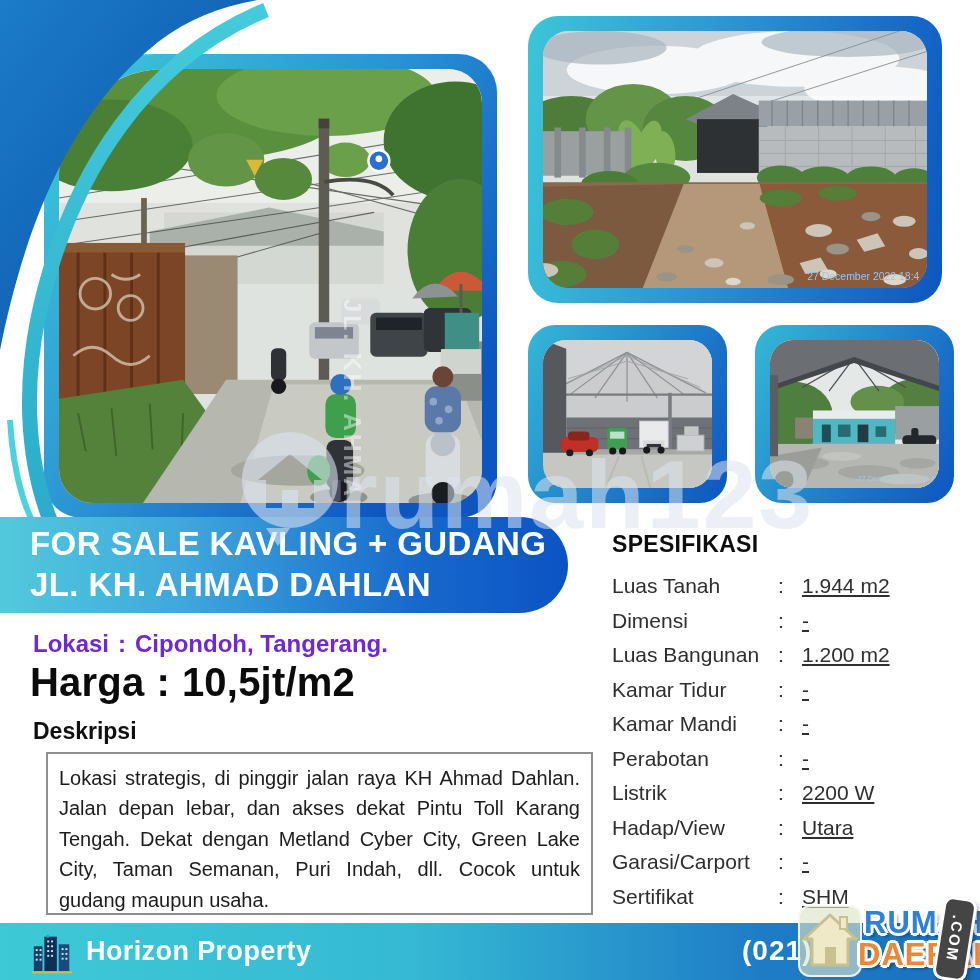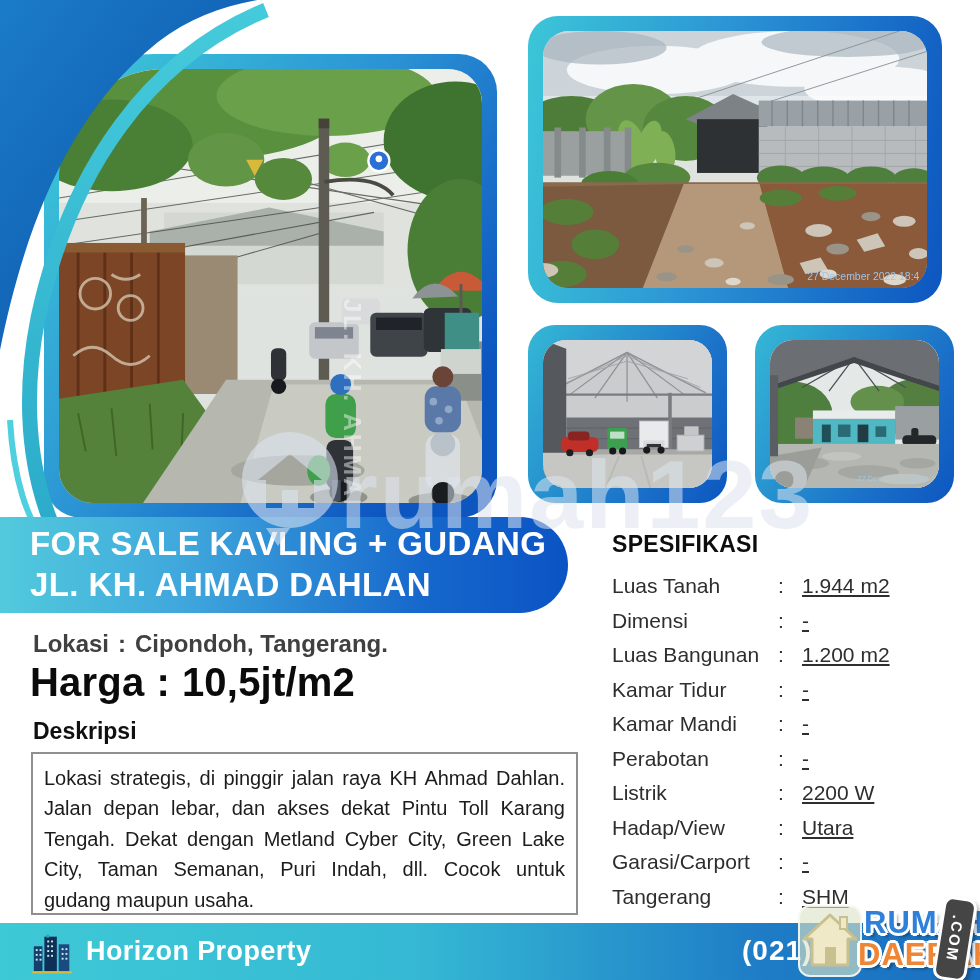--- a/index.html
+++ b/index.html
@@ -22,24 +22,24 @@
   .f-wh2{left:739px;top:325px;width:199px;height:178px;border-radius:27px;
          background:linear-gradient(120deg,#35b8d6 0%,#1a6fc8 70%,#0d56c0 100%);margin-left:16px;}
   .f-wh2>.pinner{border-radius:23px;}
   
   .banner{left:0;top:517px;width:568px;height:96px;border-radius:0 48px 48px 0;
           background:linear-gradient(90deg,#52cadc 0%,#3fa6dc 33%,#1668cc 74%,#0b53c4 100%);
           color:#fff;display:flex;flex-direction:column;justify-content:center;
           padding-left:30px;box-sizing:border-box;z-index:3;}
   .banner .l1,.banner .l2{font-size:33px;font-weight:bold;letter-spacing:.4px;line-height:1.23;white-space:nowrap;}
   
-  .lokasi{left:33px;top:630px;font-size:24px;font-weight:bold;color:#404040;display:flex;gap:9px;}
+  .lokasi{left:33px;top:630px;font-size:24px;font-weight:bold;color:#6d28d9;display:flex;gap:9px;}
   .harga{left:30px;top:660px;font-size:40px;font-weight:bold;color:#0b0b0b;display:flex;gap:12px;letter-spacing:.2px;}
   .desk-label{left:33px;top:718px;font-size:23px;font-weight:bold;color:#101010;}
-  .desc-box{left:31px;top:752px;width:547px;height:163px;border:2px solid #8f8f8f;background:#fff;
+  .desc-box{left:46px;top:752px;width:547px;height:163px;border:2px solid #8f8f8f;background:#fff;
             box-sizing:border-box;padding:9px 11px;font-size:20px;line-height:1.52;color:#1c1c1c;
             text-align:justify;}
   
   .spec{left:612px;top:531px;width:356px;}
   .spec-title{font-size:23px;font-weight:bold;color:#0d0d0d;letter-spacing:.3px;margin-bottom:16px;}
   .spec-row{display:flex;align-items:baseline;height:34.5px;font-size:21px;color:#2e2e2e;}
   .spec-label{flex:0 0 166px;}
   .spec-colon{flex:0 0 24px;}
   .spec-value{flex:1;text-decoration:underline;}
   
@@ -481,21 +481,21 @@
       <span class="spec-label">Hadap/View</span>
       <span class="spec-colon">:</span>
       <span class="spec-value">Utara</span>
     </div>
     <div class="spec-row">
       <span class="spec-label">Garasi/Carport</span>
       <span class="spec-colon">:</span>
       <span class="spec-value">-</span>
     </div>
     <div class="spec-row">
-      <span class="spec-label">Tangerang</span>
+      <span class="spec-label">Sertifikat</span>
       <span class="spec-colon">:</span>
       <span class="spec-value">SHM</span>
     </div>
   </div>
 
   <div class="abs footer">
     <svg class="hz-logo" viewBox="0 0 48 48">
       <rect x="4" y="18" width="9" height="26" fill="#15406e"></rect>
       <rect x="15" y="8" width="13" height="36" fill="#102f56"></rect>
       <rect x="30" y="16" width="11" height="28" fill="#1a4a7e"></rect>

